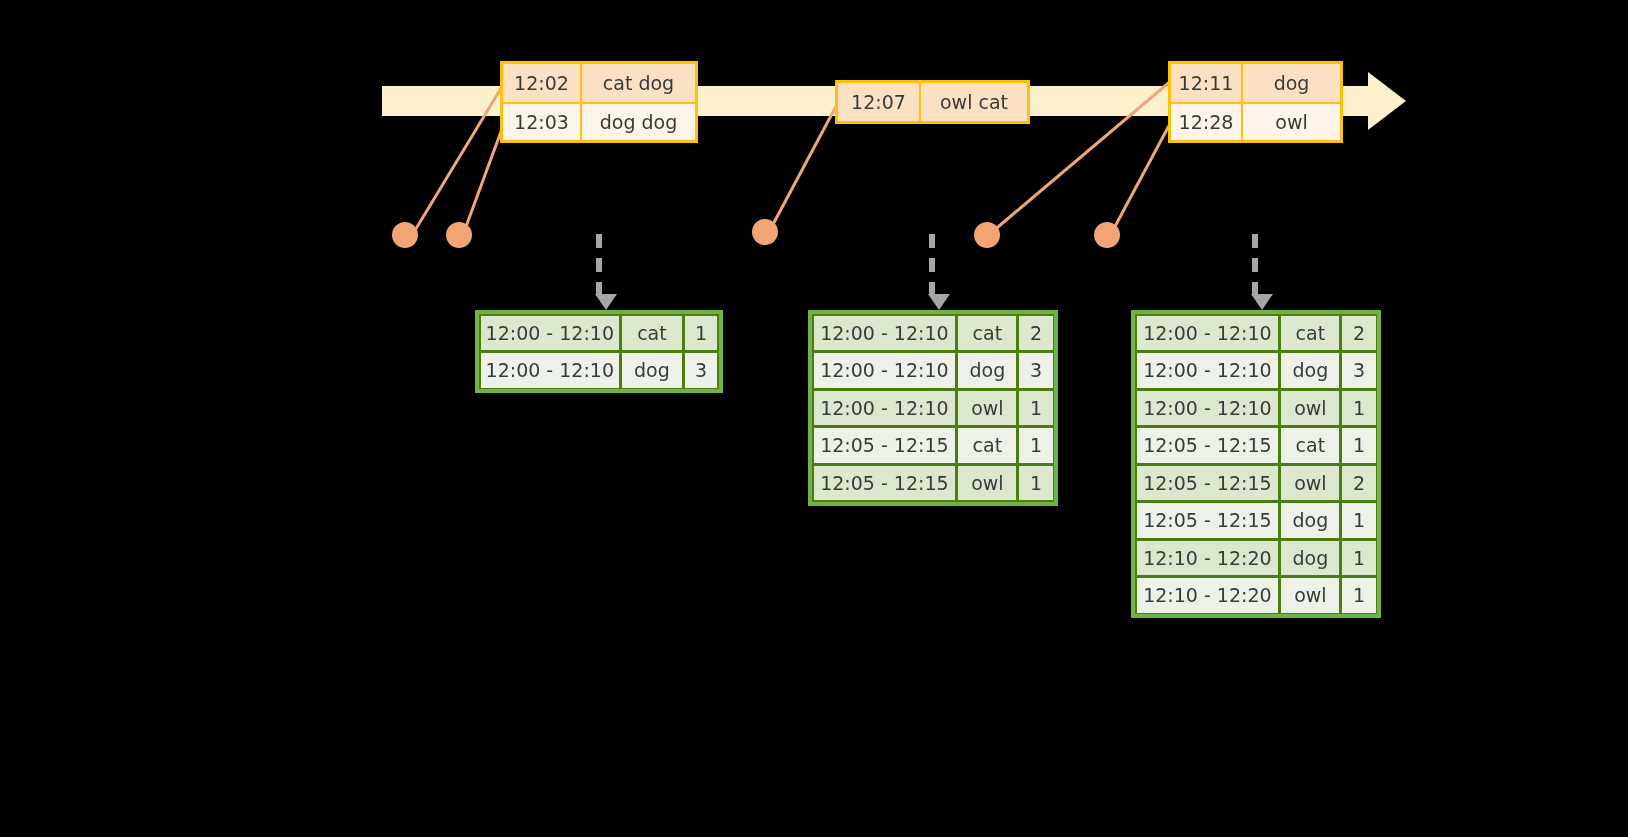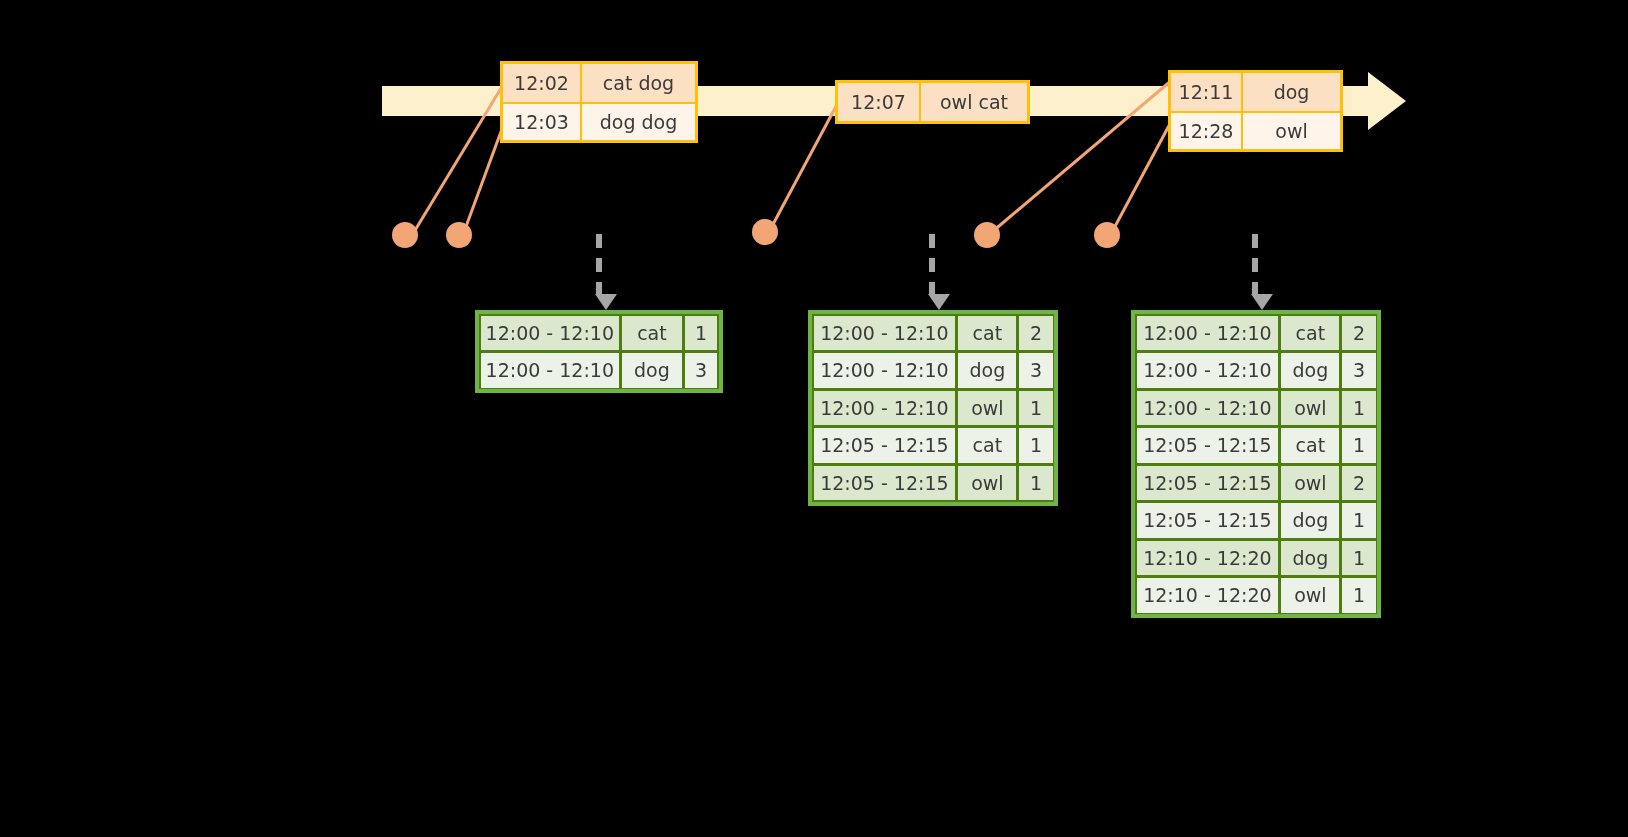--- a/index.html
+++ b/index.html
@@ -24,21 +24,21 @@
                   font-size:19px;color:#3a3a3a;border-right:2px solid #FFC107;box-sizing:border-box;}
   .ev-row .c-val{flex:1;display:flex;align-items:center;justify-content:center;
                  font-size:19px;color:#3a3a3a;box-sizing:border-box;}
   .ev-row.shade .c-time,.ev-row.shade .c-val{background:#FBE0C4;}
   .ev-row.plain .c-time,.ev-row.plain .c-val{background:#FEF4EA;}
 
   #ev1{left:500px;top:61px;width:198px;}
   #ev1 .c-val{width:113px;flex:none;}
   #ev2{left:835px;top:80px;width:195px;}
   #ev2 .c-time{width:83px;}
-  #ev3{left:1168px;top:70px;width:175px;}
+  #ev3{left:1168px;top:61px;width:175px;}
   #ev3 .c-time{width:72px;}
 
   
   .conn{position:absolute;left:0;top:0;width:1628px;height:837px;pointer-events:none;}
   .dot{position:absolute;width:26px;height:26px;border-radius:50%;background:#F3A675;}
 
   
   .darrow{position:absolute;width:8px;}
   .darrow .stem{width:6px;margin:0 auto;
      background:repeating-linear-gradient(to bottom,#A6A6A6 0 14px,transparent 14px 24px);}

